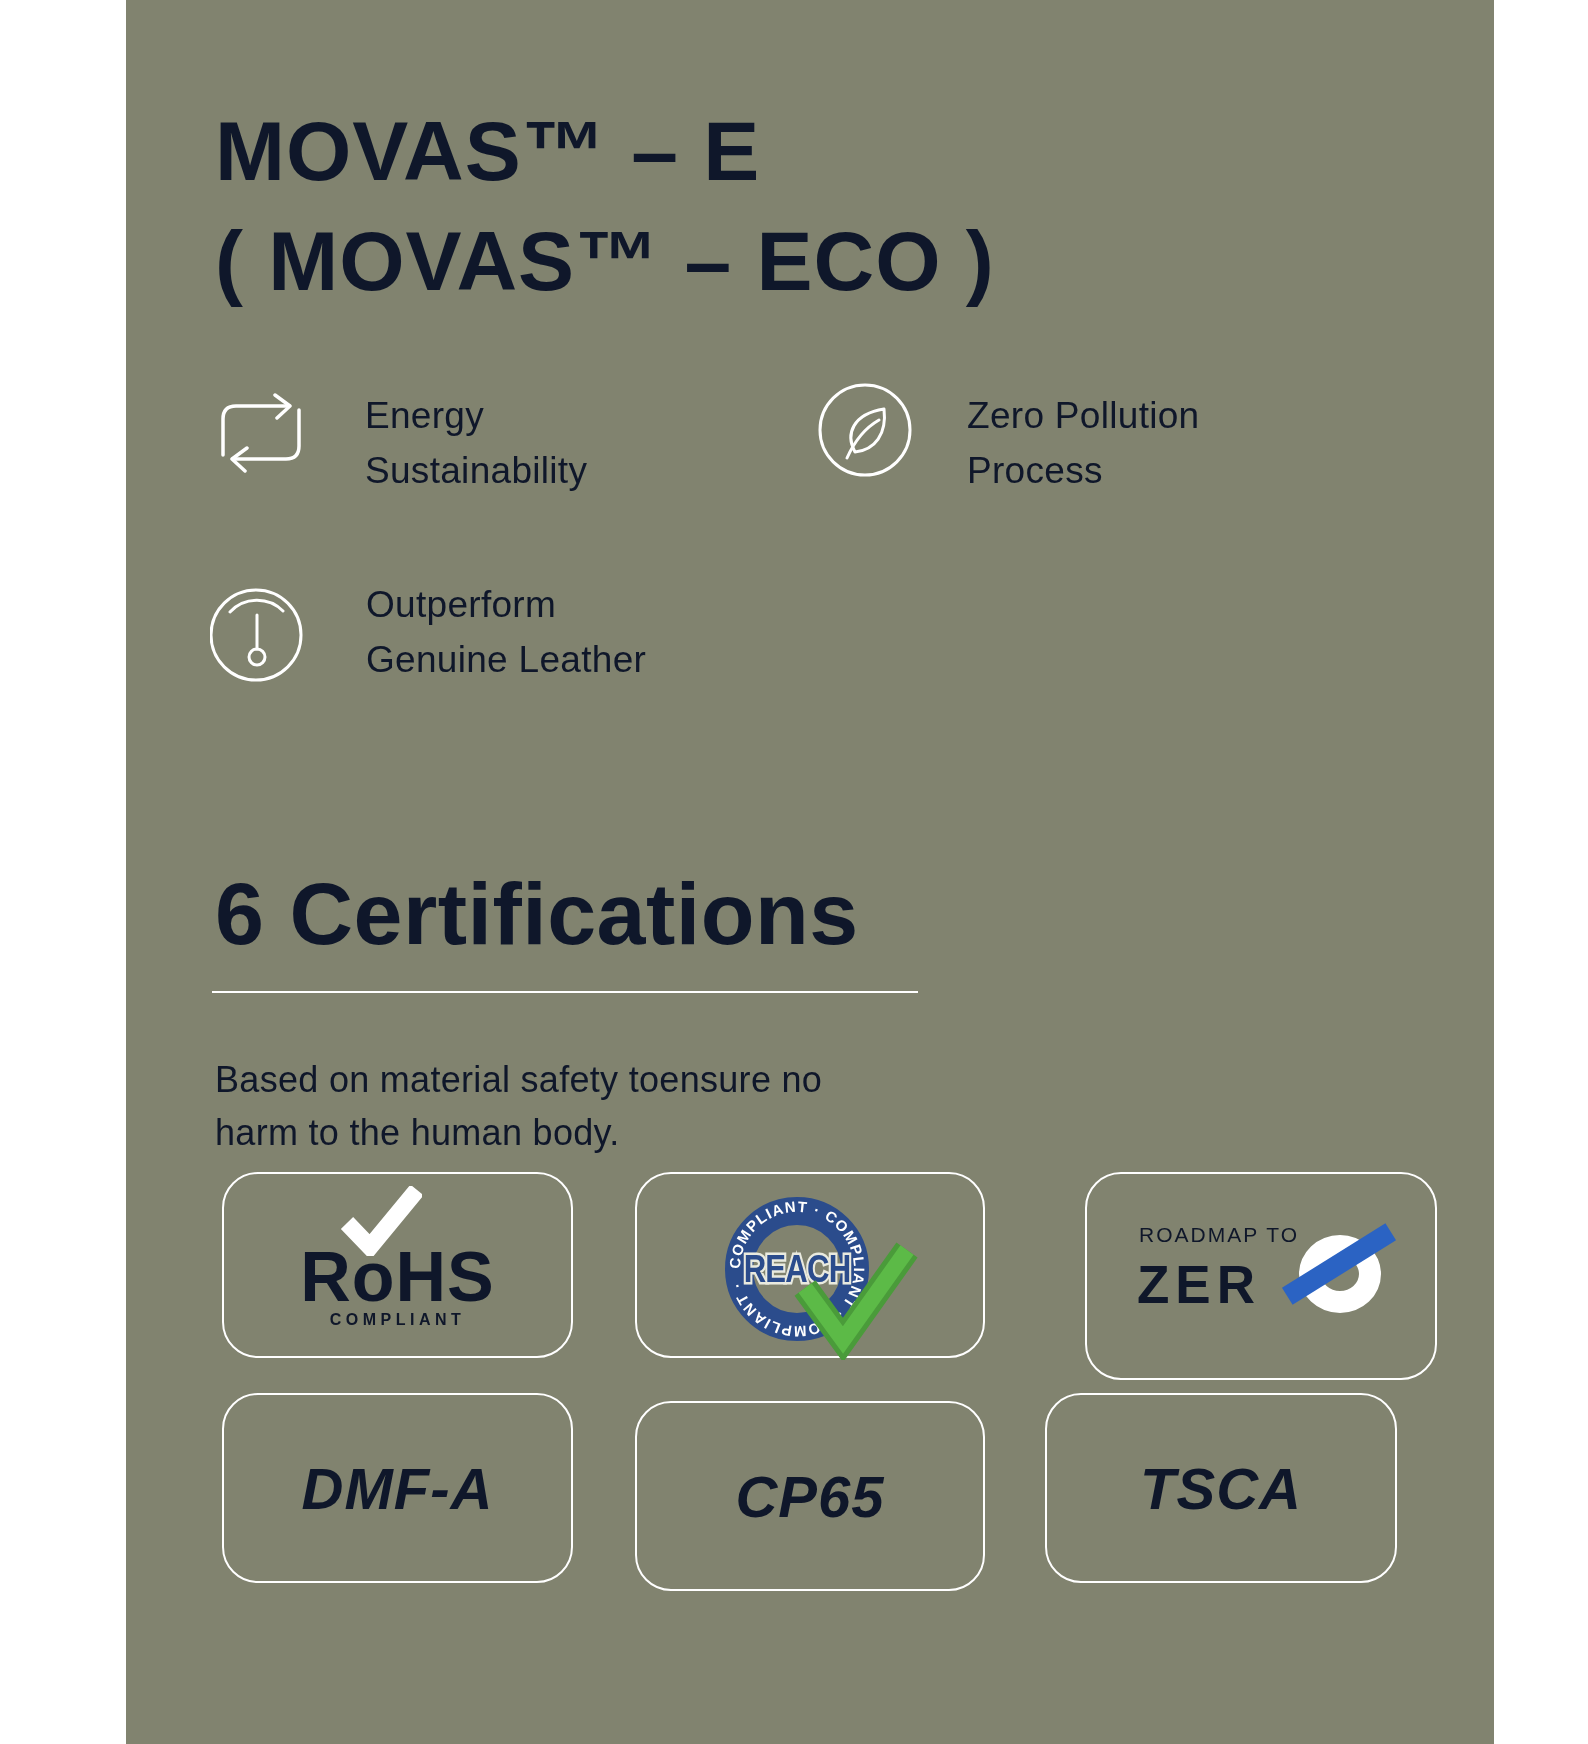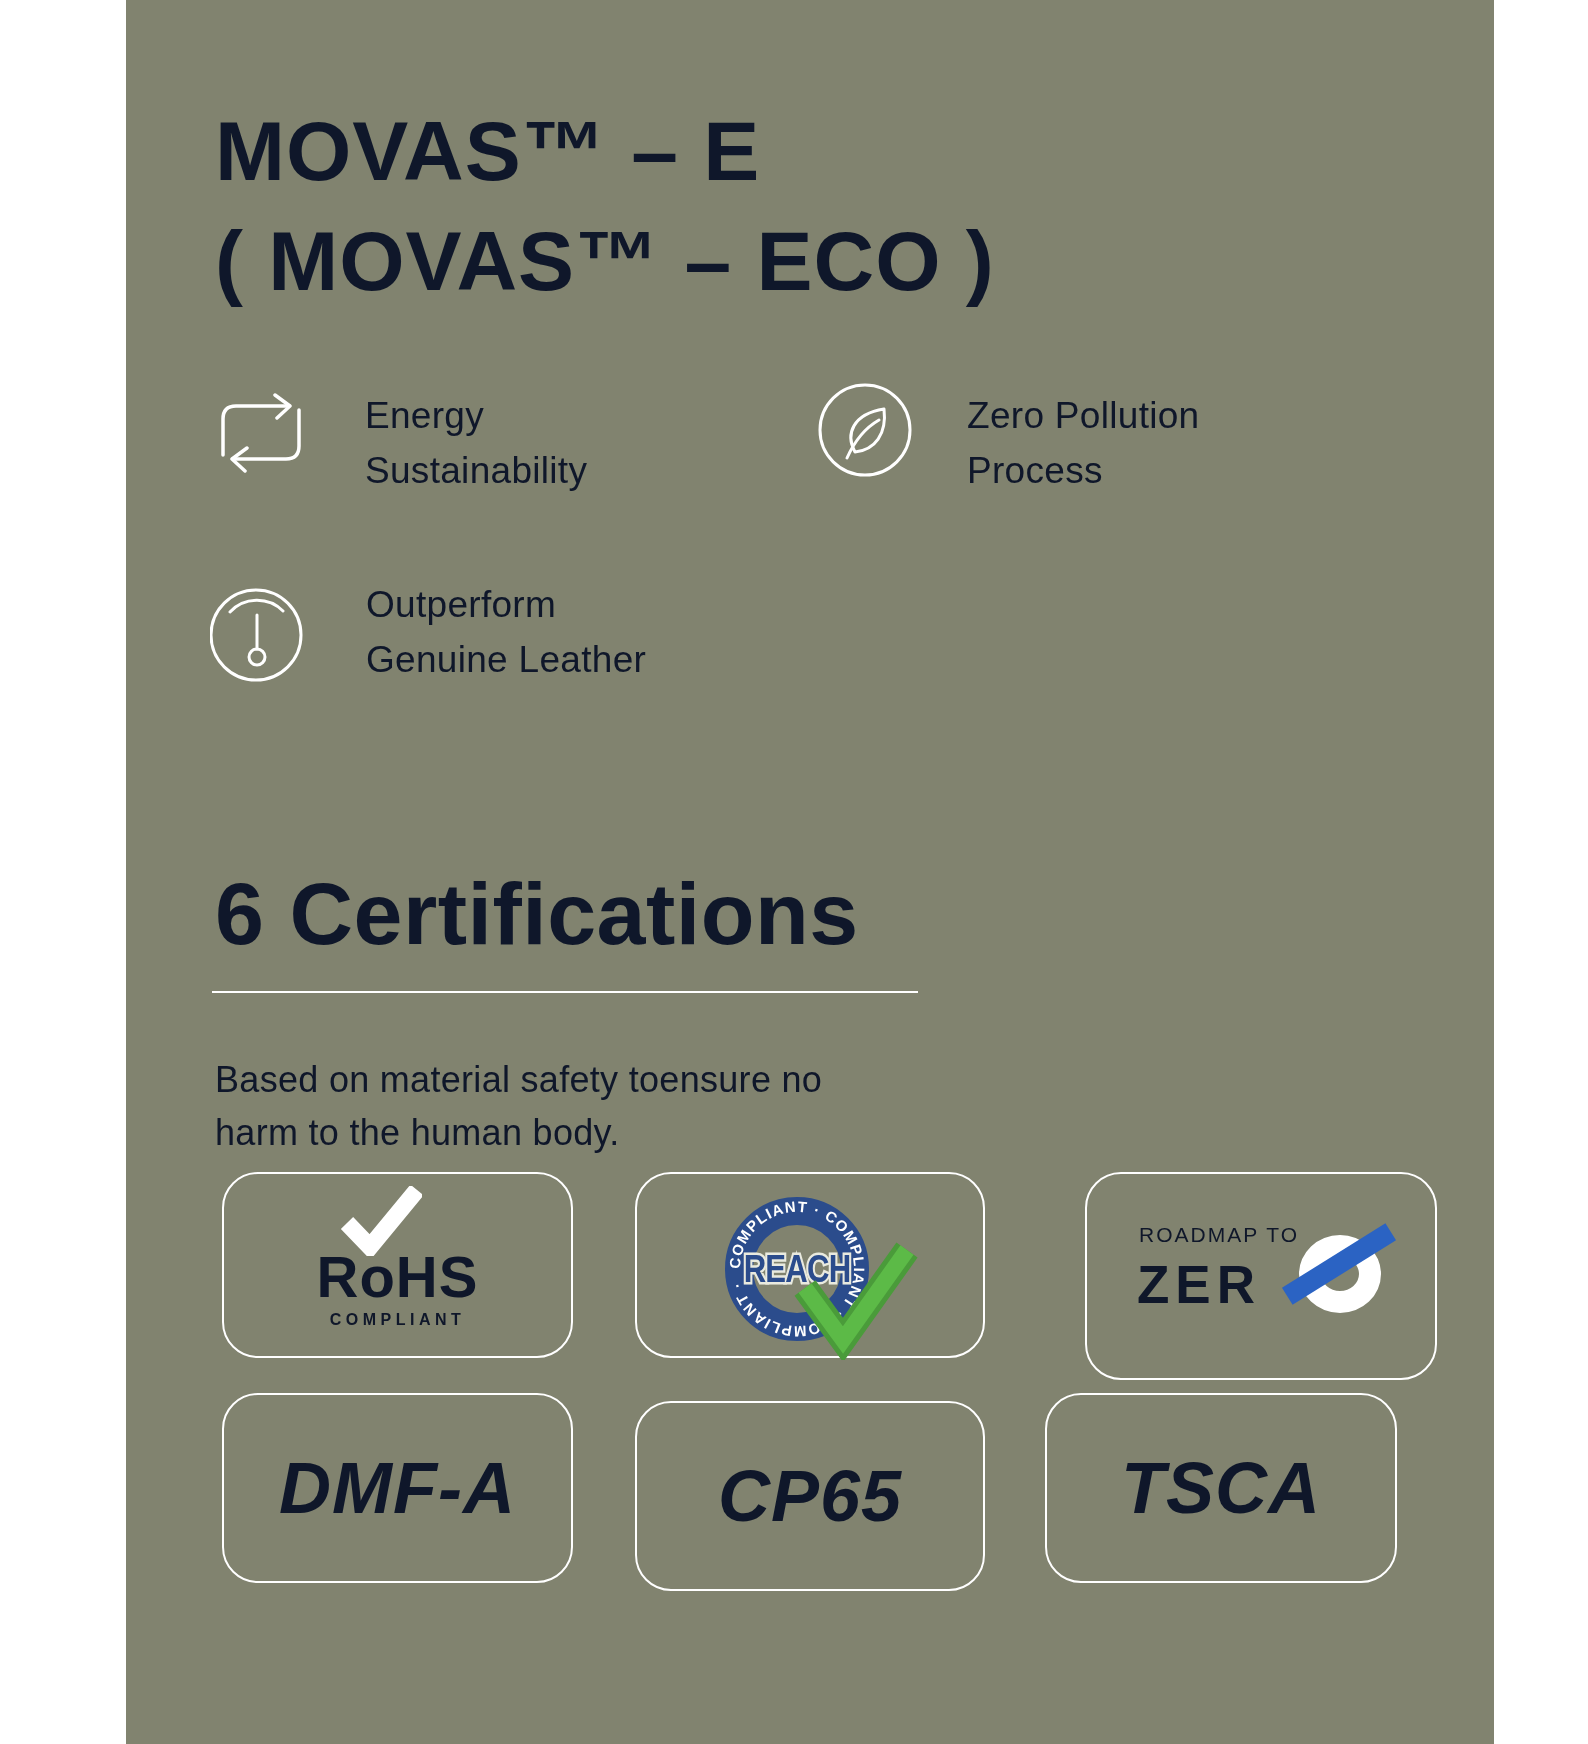--- a/index.html
+++ b/index.html
@@ -52,28 +52,28 @@
     box-sizing:border-box;
   }
   .b1{left:96px;top:1172px;width:351px;height:186px;}
   .b2{left:509px;top:1172px;width:350px;height:186px;}
   .b3{left:919px;top:1172px;width:352px;height:208px;margin-left:40px;}
   .b4{left:96px;top:1393px;width:351px;height:190px;}
   .b5{left:509px;top:1393px;width:350px;height:190px;margin-top:8px;}
   .b6{left:919px;top:1393px;width:352px;height:190px;}
   .badge-big{
     display:flex;align-items:center;justify-content:center;
-    font-size:72px;font-weight:700;font-style:italic;
+    font-size:58px;font-weight:700;font-style:italic;
     letter-spacing:1px;
   }
   
   .rohs-check{left:116px;top:12px;}
   .rohs-name{
     left:0;top:70px;width:100%;text-align:center;
-    font-size:58px;font-weight:700;line-height:66px;letter-spacing:1px;
+    font-size:70px;font-weight:700;line-height:66px;letter-spacing:1px;
   }
   .rohs-sub{
     left:0;top:134px;width:100%;text-align:center;
     font-size:16px;font-weight:700;line-height:23px;letter-spacing:4.5px;
   }
   
   .zero-eyebrow{
     left:52px;top:49px;
     font-size:21px;font-weight:400;line-height:24px;letter-spacing:2px;
     white-space:nowrap;

